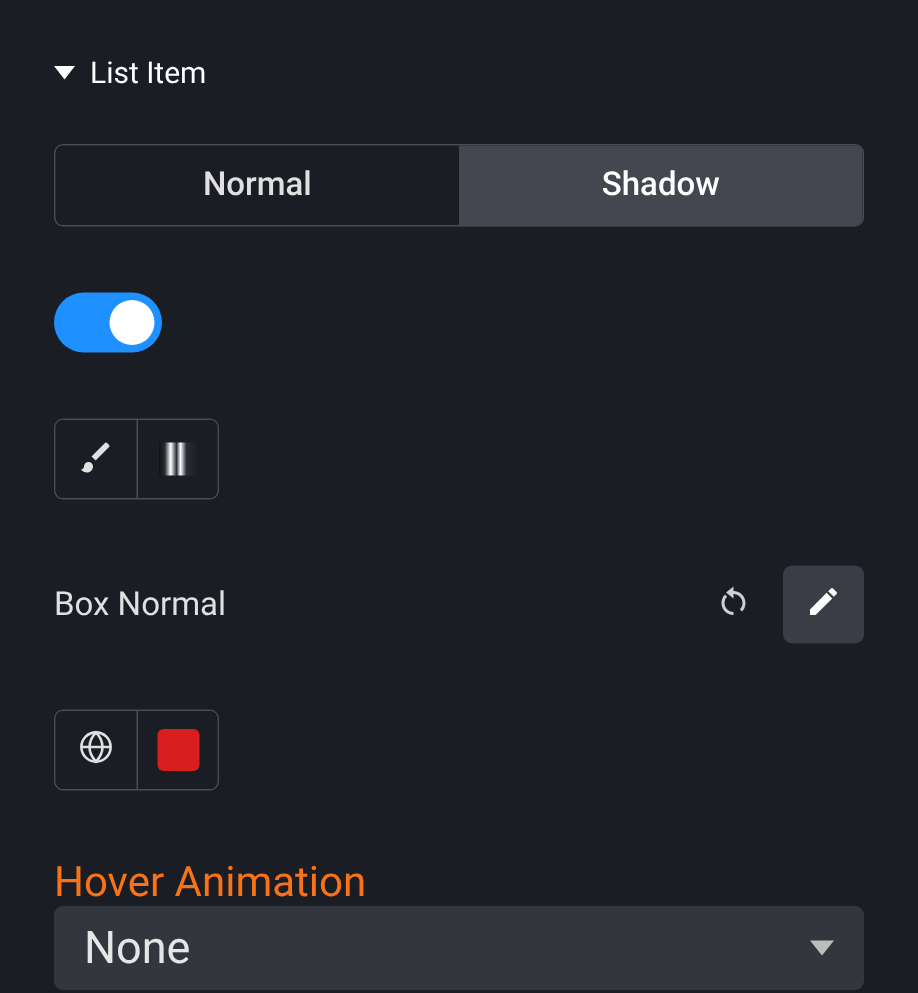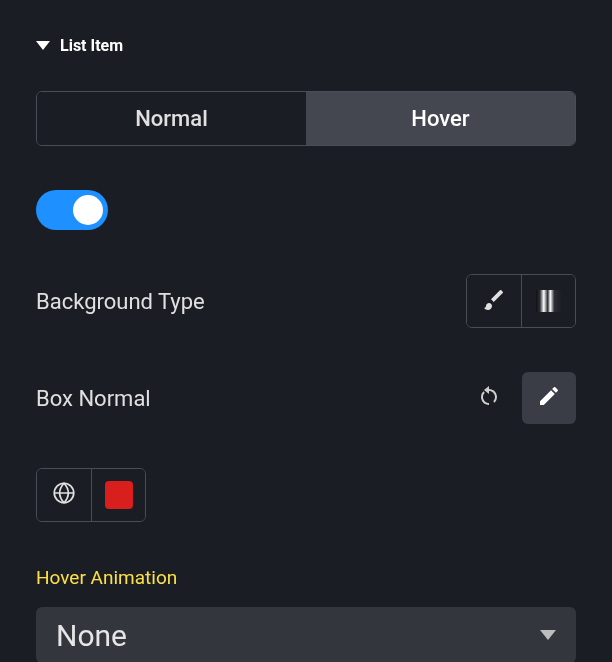--- a/index.html
+++ b/index.html
@@ -21,22 +21,22 @@
       margin-bottom: 36px;
     }
     .caret {
       width: 0;
       height: 0;
       border-left: 7px solid transparent;
       border-right: 7px solid transparent;
       border-top: 9px solid #ffffff;
     }
     .section-title {
-      font-size: 16px;
-      font-weight: 700;
+      font-size: 20px;
+      font-weight: 400;
       color: #ffffff;
     }
 
     
     .tabs {
       display: flex;
       border: 1px solid #4a4d55;
       border-radius: 6px;
       overflow: hidden;
       margin-bottom: 44px;
@@ -147,23 +147,22 @@
 
     
     .color-swatch {
       width: 28px;
       height: 28px;
       border-radius: 4px;
     }
 
     
     .standalone-label {
-      font-size: 19px;
-      color: #fde047;
-      margin-bottom: 18px;
+      font-size: 28px;
+      color: #f97316;
     }
 
     
     .select {
       width: 100%;
       height: 56px;
       background: #33363d;
       border-radius: 6px;
       display: flex;
       align-items: center;
@@ -182,31 +181,30 @@
 </head>
 <body>
 
 <div class="section-header">
   <div class="caret"></div>
   <span class="section-title">List Item</span>
 </div>
 
 <div class="tabs">
   <div class="tab inactive">Normal</div>
-  <div class="tab active">Hover</div>
+  <div class="tab active">Shadow</div>
 </div>
 
 <div class="row">
   <div class="toggle">
     <div class="toggle-knob"></div>
   </div>
 </div>
 
 <div class="row">
-  <span class="row-label">Background Type</span>
   <div class="btn-group">
     <div class="group-btn">
       <span class="brush-icon">
         <svg viewBox="0 0 24 24">
             <path d="M7 16c-1.66 0-3 1.34-3 3 0 1.31-1.16 2-2 2 .92 1.22 2.49 2 4 2 2.21 0 4-1.79 4-4 0-1.66-1.34-3-3-3zM20.71 4.63l-1.34-1.34a1 1 0 0 0-1.41 0L9 12.25 11.75 15l8.96-8.96a1 1 0 0 0 0-1.41z"></path>
           </svg>
       </span>
     </div>
     <div class="group-btn">
       <div class="gradient-swatch"></div>

